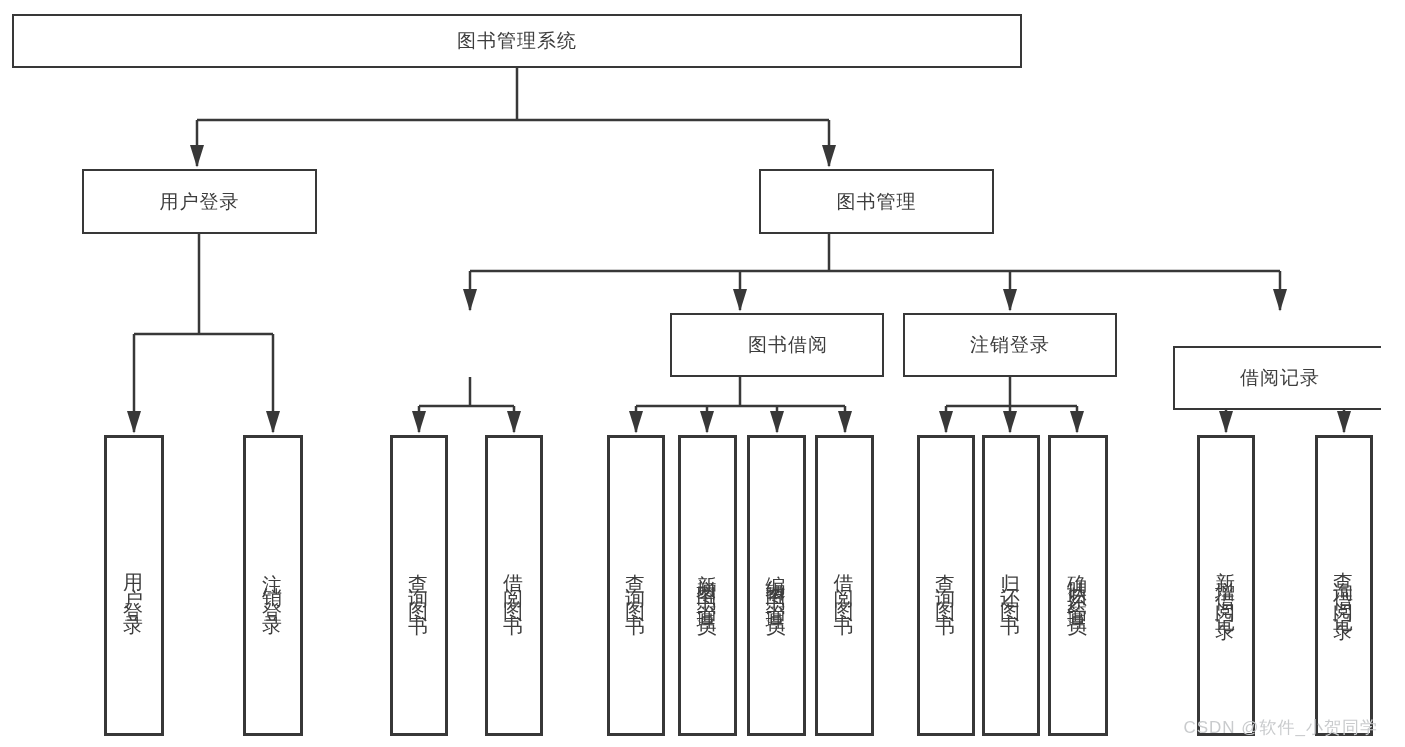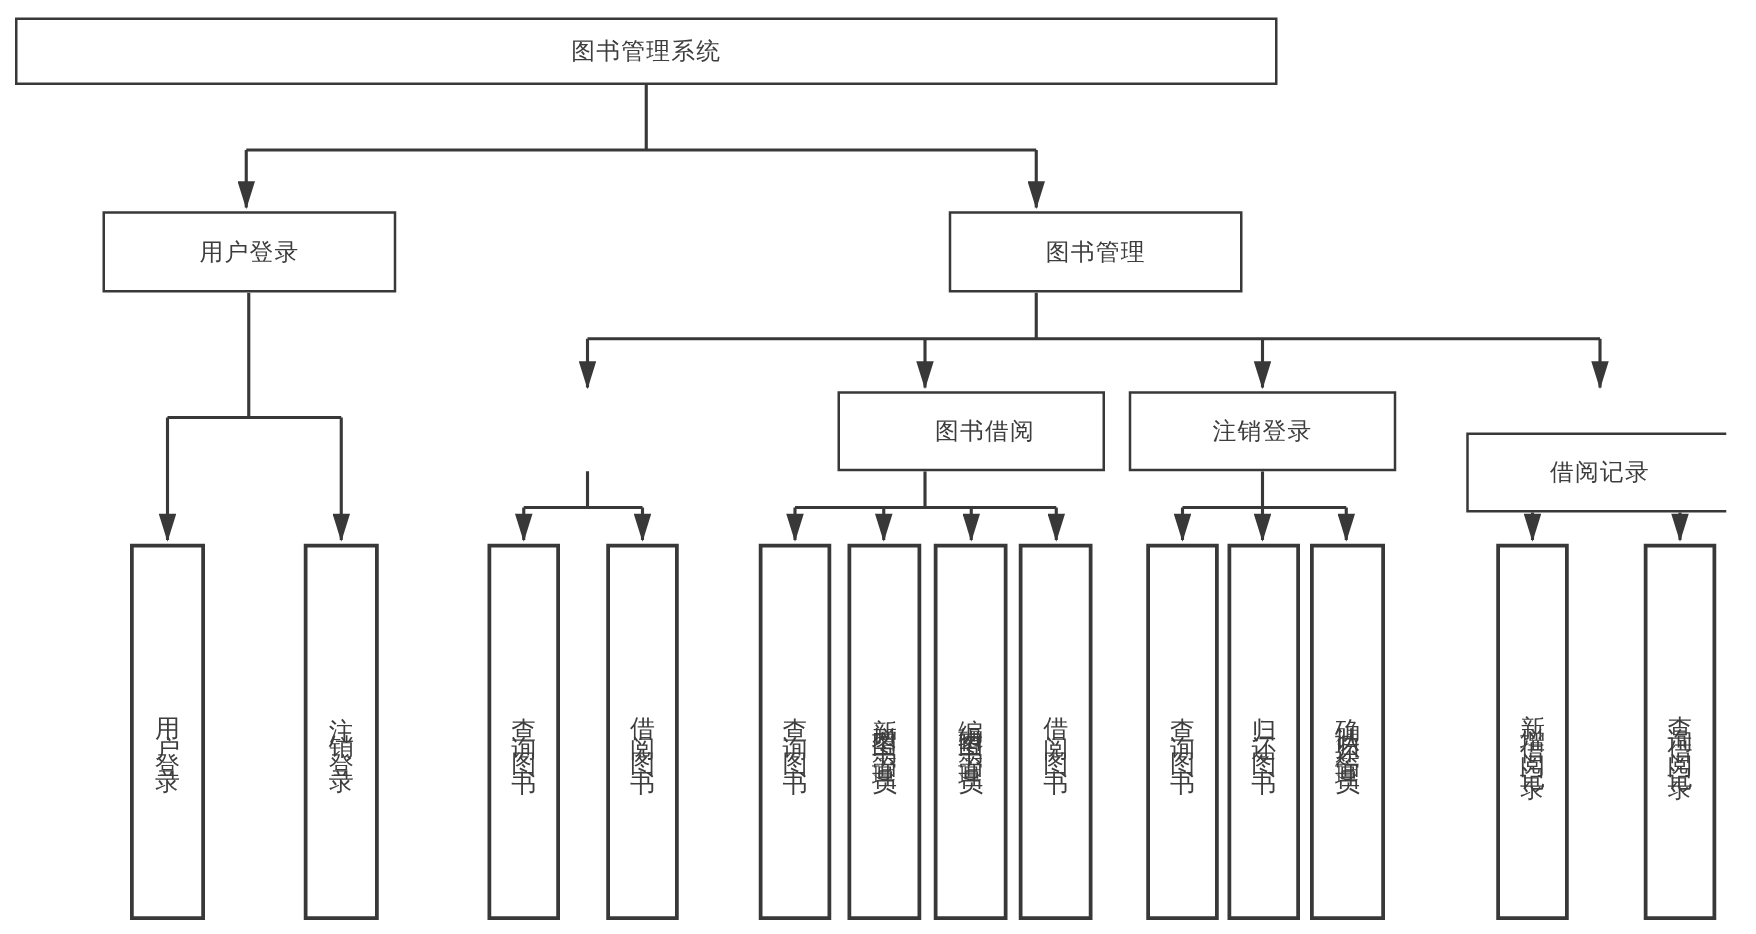--- a/index.html
+++ b/index.html
@@ -176,14 +176,15 @@
     <span>确认归还（管理员）</span>
   </div>
 
   <div class="leaf ls6 lf-e1">
     <span>新增借阅记录</span>
   </div>
   <div class="leaf ls6 lf-e2">
     <span>查询借阅记录</span>
   </div>
 
+  <div class="watermark">CSDN @软件_小贺同学</div>
 
 </div>
 
 </body></html>

